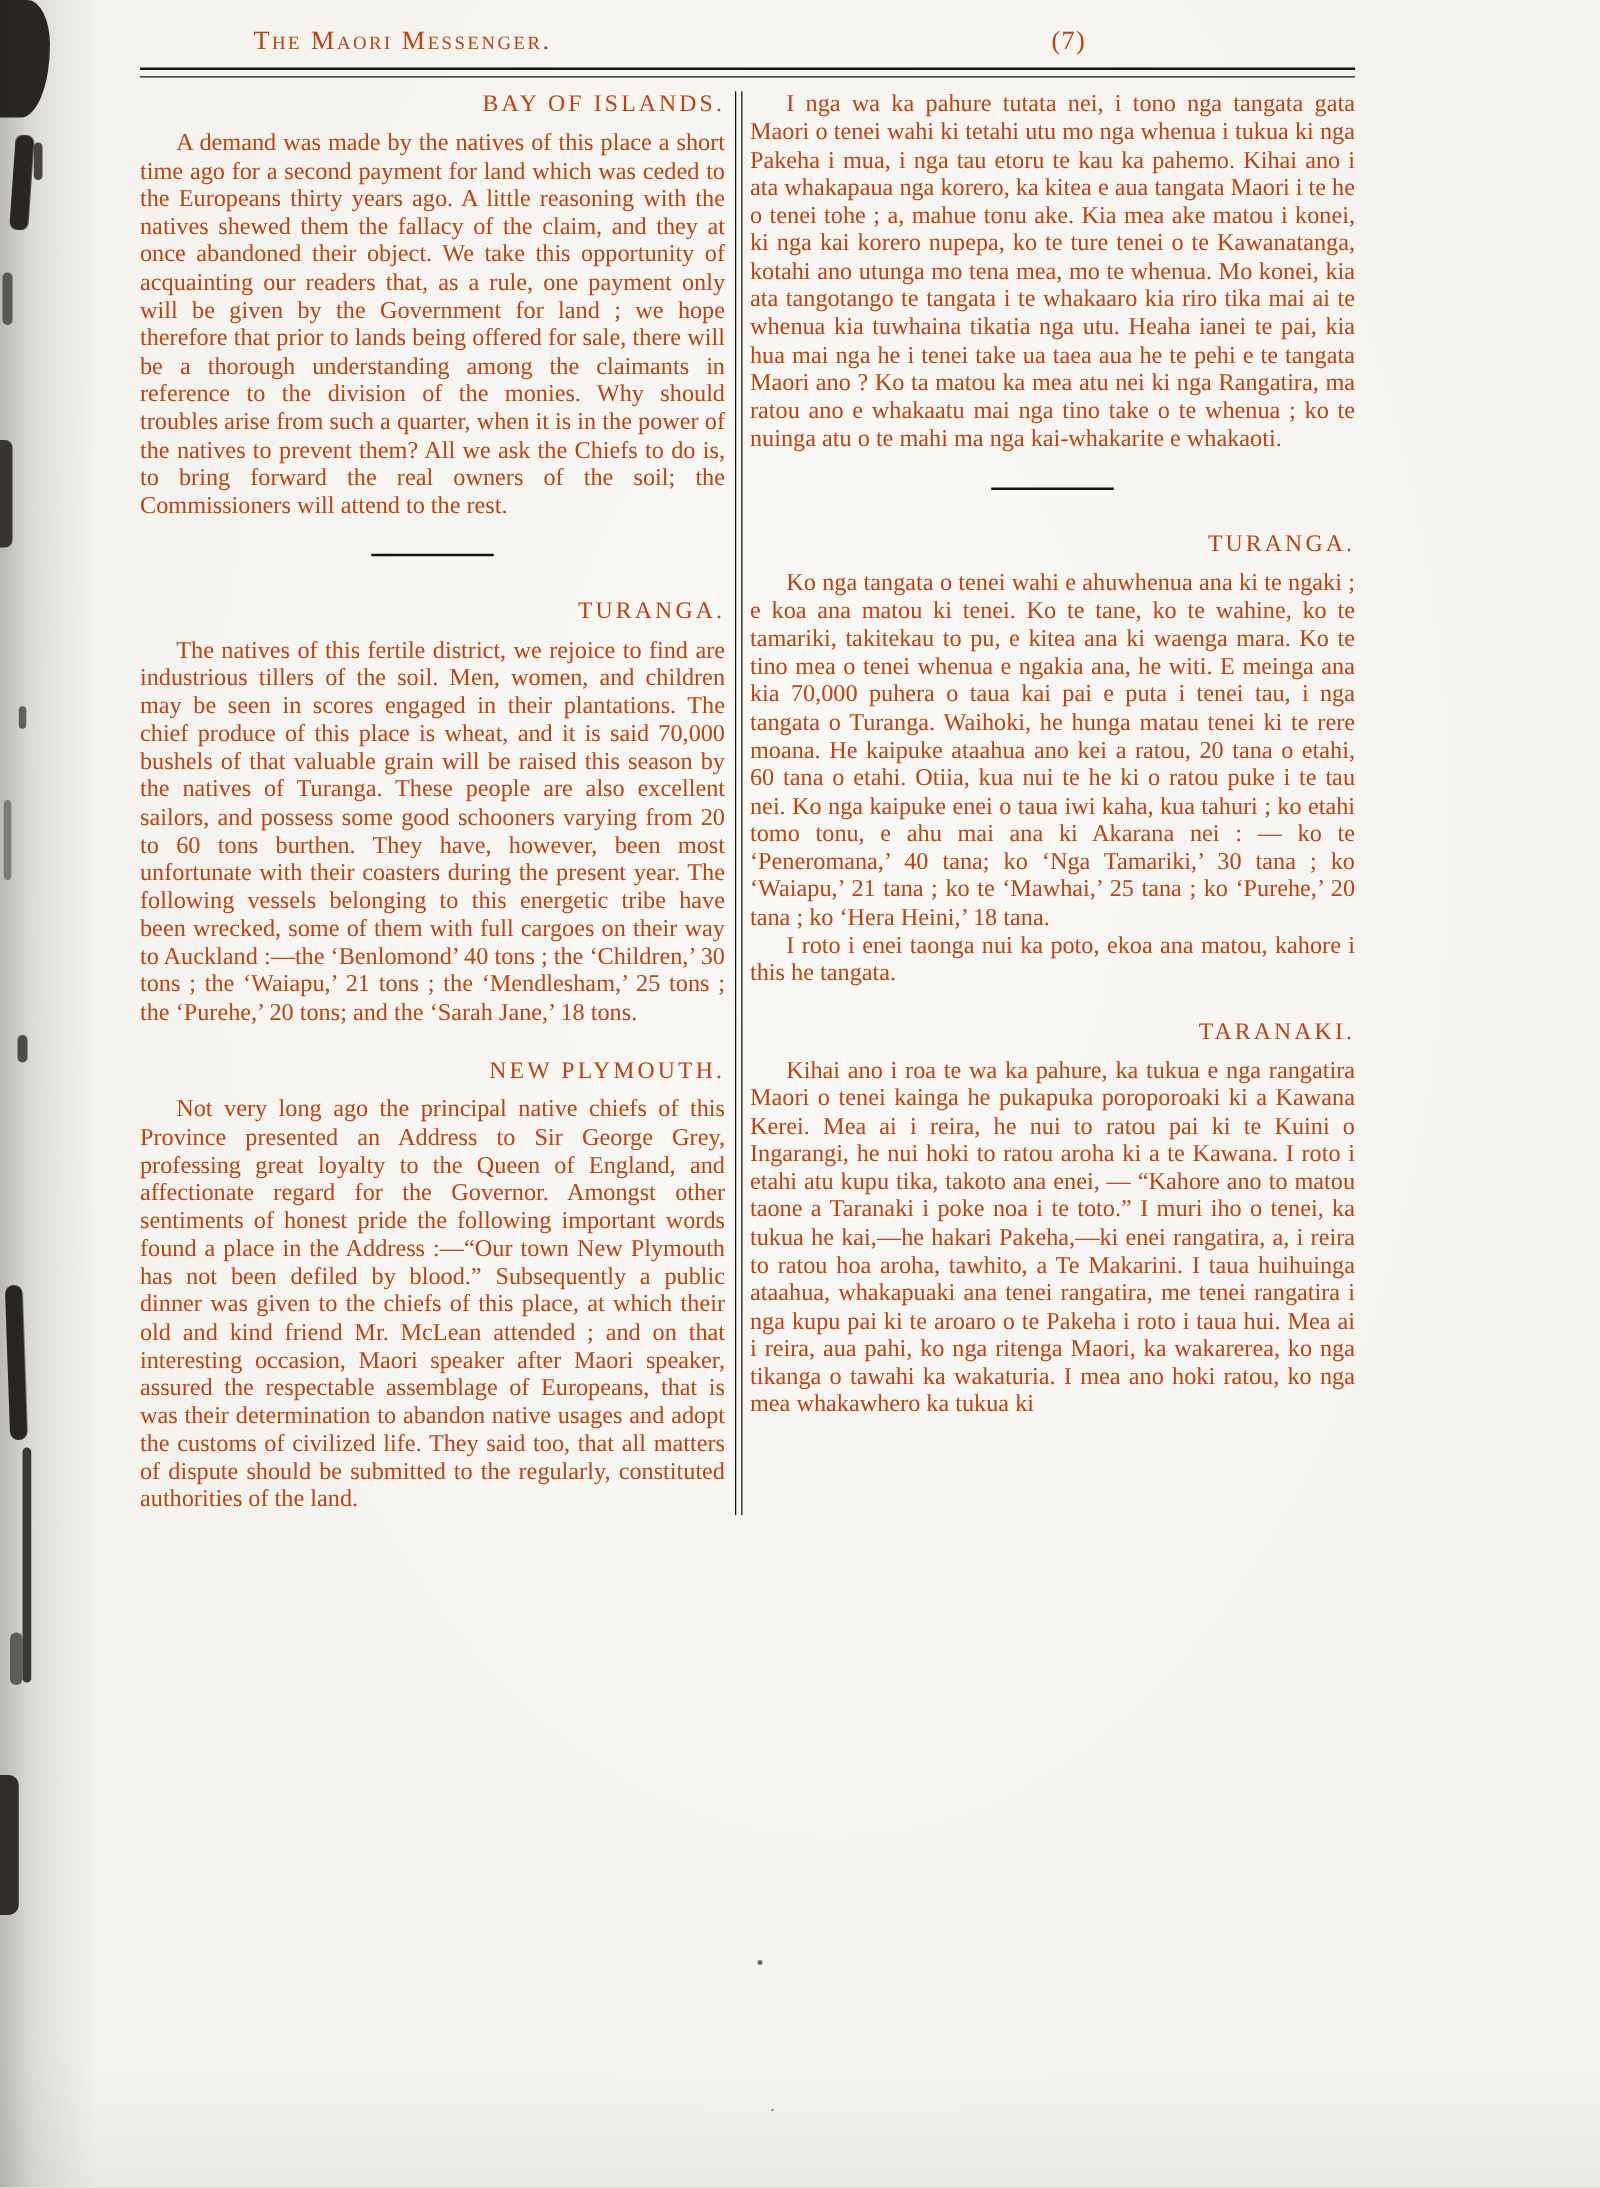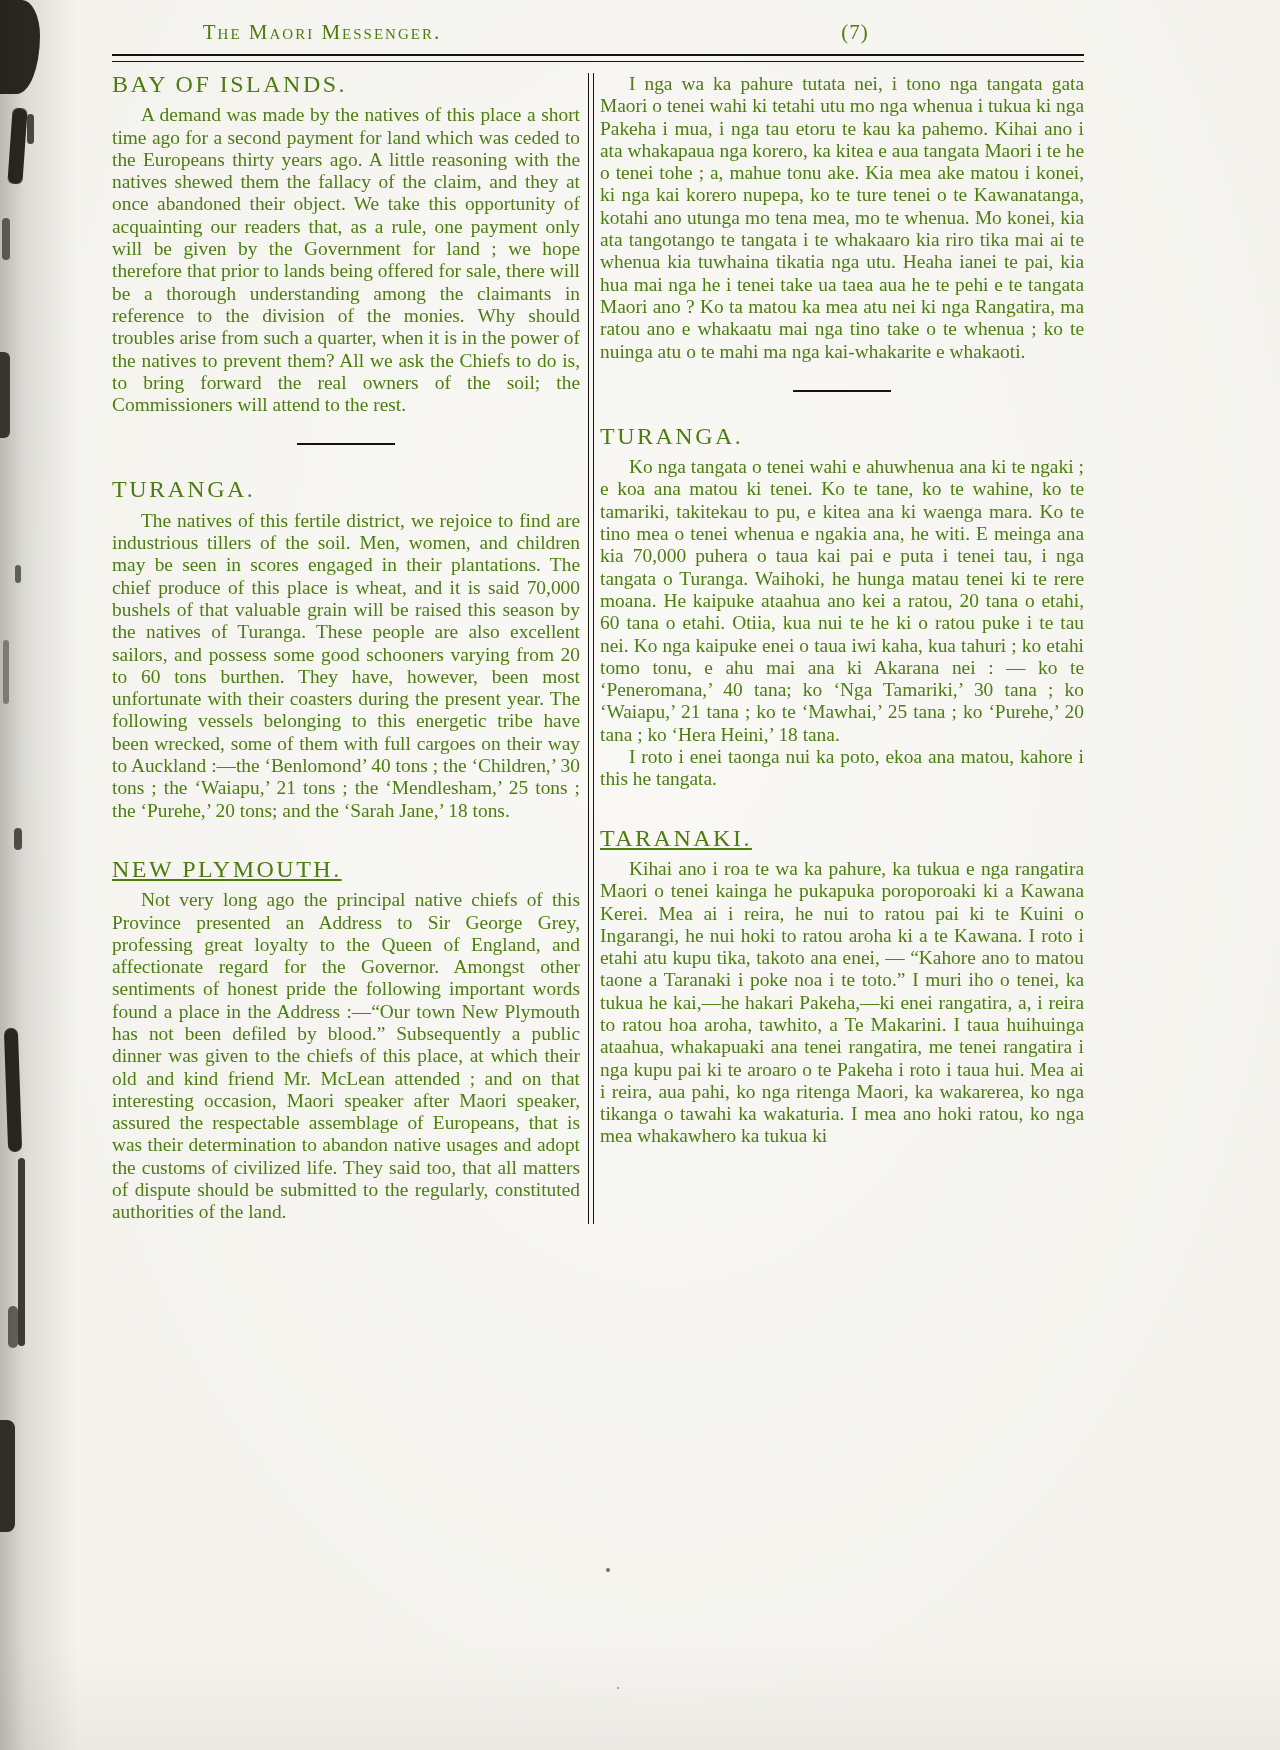--- a/index.html
+++ b/index.html
@@ -5,21 +5,21 @@
 <style>
   * { box-sizing: border-box; }
   html, body { margin: 0; padding: 0; background: #d8d8d4; }
 
   .page {
     position: relative;
     width: 1280px;
     height: 1750px;
     margin: 0 auto;
     background: #f4f3ee;
-    color: #4d7c0f;
+    color: #c2410c;
     font-family: "Liberation Serif", "DejaVu Serif", serif;
     overflow: hidden;
     padding-left: 26px;
   }
   
   .page::before {
     content: "";
     position: absolute; inset: 0;
     pointer-events: none;
     background:
@@ -81,27 +81,27 @@
   .col-right { width: 484px; }
   .divider {
     width: 6px;
     margin-left: 8px; margin-right: 6px;
     border-left: 1.6px solid #15130d;
     border-right: 1.6px solid #15130d;
   }
 
   .section-heading {
     margin: 0 0 9px 0;
-    font-size: 24px;
+    font-size: 19px;
     font-weight: normal;
     letter-spacing: 2.5px;
-    text-align: left;
+    text-align: right;
     text-indent: 0;
   }
-  .gap-top { margin-top: 36px; text-decoration: underline; }
+  .gap-top { margin-top: 24px; }
   .col p { margin: 0; text-indent: 29px; }
 
   .section-rule {
     width: 98px;
     margin: 27px auto 33px auto;
     border-top: 2px solid #15130d;
   }
 </style>
 </head>
 <body>

